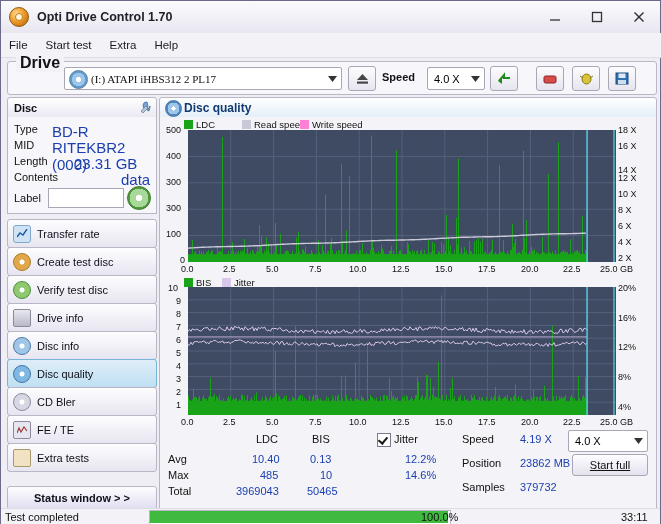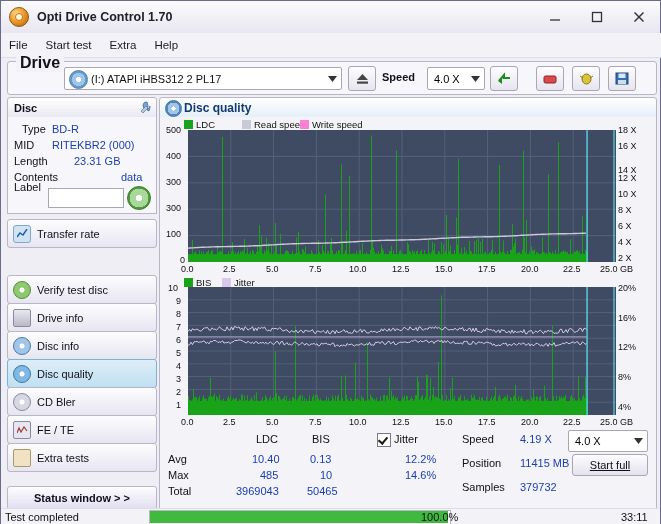--- a/index.html
+++ b/index.html
@@ -57,21 +57,21 @@
   }
   .grouplabel{
     position:absolute;top:-8px;left:8px;background:#f3f2f7;padding:0 4px;
     font-size:16px;font-weight:bold;color:#12121a;
   }
   .drive-combo{
     position:absolute;left:56px;top:5px;width:276px;height:21px;
     background:#fff;border:1px solid #a9a7b6;border-radius:2px;
     display:flex;align-items:center;
   }
-  .drive-combo .dtxt{margin-left:26px;font-size:11px;color:#111;}
+  .drive-combo .dtxt{margin-left:26px;font-size:11px;color:#111;font-family:Liberation Serif, serif;}
   .combo-arrow{
     margin-left:auto;width:17px;height:19px;display:flex;align-items:center;justify-content:center;
   }
   .cd-ico{
     position:absolute;left:4px;top:2px;width:17px;height:17px;border-radius:50%;
     background:radial-gradient(circle at 50% 50%, #fff 0 22%, #9fc6e8 23% 55%, #5d9bd0 56% 100%);
     border:1px solid #5a7fa0;
   }
   .eject-btn{
     position:absolute;left:340px;top:4px;width:26px;height:23px;
@@ -96,21 +96,21 @@
     border:1px solid #b9b7c6;border-radius:3px 3px 0 0;
     display:flex;align-items:center;
   }
   .disc-header .h-t{margin-left:6px;font-size:11px;font-weight:bold;color:#10101a;}
   .disc-header .h-i{margin-left:auto;margin-right:4px;}
   .disc-body{
     position:absolute;left:6px;top:116px;width:148px;height:96px;
     background:#f7f6fa;border:1px solid #b9b7c6;border-top:none;
   }
   .drow{position:absolute;font-size:11px;color:#111;}
-  .dval{position:absolute;font-size:11px;color:#1a3fb0;}
+  .dval{position:absolute;font-size:15px;color:#1a3fb0;}
   .label-input{
     position:absolute;left:40px;top:71px;width:74px;height:18px;
     background:#fff;border:1px solid #a9a7b6;
   }
   .refresh-ico{
     position:absolute;left:119px;top:69px;width:22px;height:22px;border-radius:50%;
     background:radial-gradient(circle at 50% 50%, #fff 0 20%, #a8d89a 21% 60%, #4f9b3b 61% 100%);
     border:1px solid #3f7a2e;
   }
   
@@ -288,40 +288,44 @@
   <div class="disc-header">
     <div class="h-t">Disc</div>
     <div class="h-i">
       <svg width="14" height="14">
         <path d="M9 2 a3.5 3.5 0 1 0 3 4 L12 7 l-1 4 -2 -1 1 -4 z" fill="#7aa7d6" stroke="#3a6ea5" stroke-width="0.8"></path>
         <path d="M3 11 l5 -5 2 2 -5 5 z" fill="#b9c8d8" stroke="#5a7a9a" stroke-width="0.7"></path>
       </svg>
     </div>
   </div>
   <div class="disc-body">
-    <div class="drow" style="left:14px;top:6px;">Type</div>
+    <div class="drow" style="left:6px;top:6px;">Type</div>
     <div class="dval" style="left:44px;top:6px;">BD-R</div>
     <div class="drow" style="left:6px;top:22px;">MID</div>
     <div class="dval" style="left:44px;top:22px;">RITEKBR2 (000)</div>
     <div class="drow" style="left:6px;top:38px;">Length</div>
     <div class="dval" style="left:66px;top:38px;">23.31 GB</div>
     <div class="drow" style="left:6px;top:54px;">Contents</div>
     <div class="dval" style="left:113px;top:54px;">data</div>
-    <div class="drow" style="left:6px;top:64px;">Label</div>
+    <div class="drow" style="left:6px;top:75px;">Label</div>
     <div class="label-input"></div>
     <div class="refresh-ico"></div>
   </div>
 
   <div class="sidebtn" style="top:218px;">
     <div class="sico" style="background:#cfe3f5;border:1px solid #7fa8cc;">
       <svg width="11" height="9">
           <polyline points="0,8 3,4 6,6 10,0" stroke="#1a5fa0" stroke-width="1.4" fill="none"></polyline>
         </svg>
     </div>
     <div class="stext">Transfer rate</div>
+  </div>
+  <div class="sidebtn" style="top:246px;">
+    <div class="sico" style="background:radial-gradient(circle,#fff 0 22%,#e0a84a 23% 100%);border:1px solid #a87a20;border-radius:50%;"></div>
+    <div class="stext">Create test disc</div>
   </div>
   <div class="sidebtn" style="top:274px;">
     <div class="sico" style="background:radial-gradient(circle,#fff 0 22%,#8fc96f 23% 100%);border:1px solid #4f8c36;border-radius:50%;"></div>
     <div class="stext">Verify test disc</div>
   </div>
   <div class="sidebtn" style="top:302px;">
     <div class="sico" style="background:linear-gradient(#e8e8ef,#b9b9c8);border:1px solid #8a8a9a;border-radius:2px;"></div>
     <div class="stext">Drive info</div>
   </div>
   <div class="sidebtn" style="top:330px;">
@@ -1316,21 +1320,21 @@
     <div class="bigcombo" style="left:408px;top:313px;width:78px;height:20px;">
       <span style="margin-left:6px;">4.0 X</span>
       <span class="combo-arrow">
         <svg width="9" height="6">
             <polygon points="0,0 9,0 4.5,6" fill="#333"></polygon>
           </svg>
       </span>
     </div>
 
     <div class="stat" style="left:302px;top:340px;">Position</div>
-    <div class="statv" style="left:360px;top:340px;">11415 MB</div>
+    <div class="statv" style="left:360px;top:340px;">23862 MB</div>
     <div class="actbtn" style="left:412px;top:337px;width:74px;height:20px;">Start full</div>
 
     <div class="stat" style="left:302px;top:364px;">Samples</div>
     <div class="statv" style="left:360px;top:364px;">379732</div>
 
   </div>
 
   <div class="statusbar">
     <div class="st-txt">Test completed</div>
     <div class="progress">

